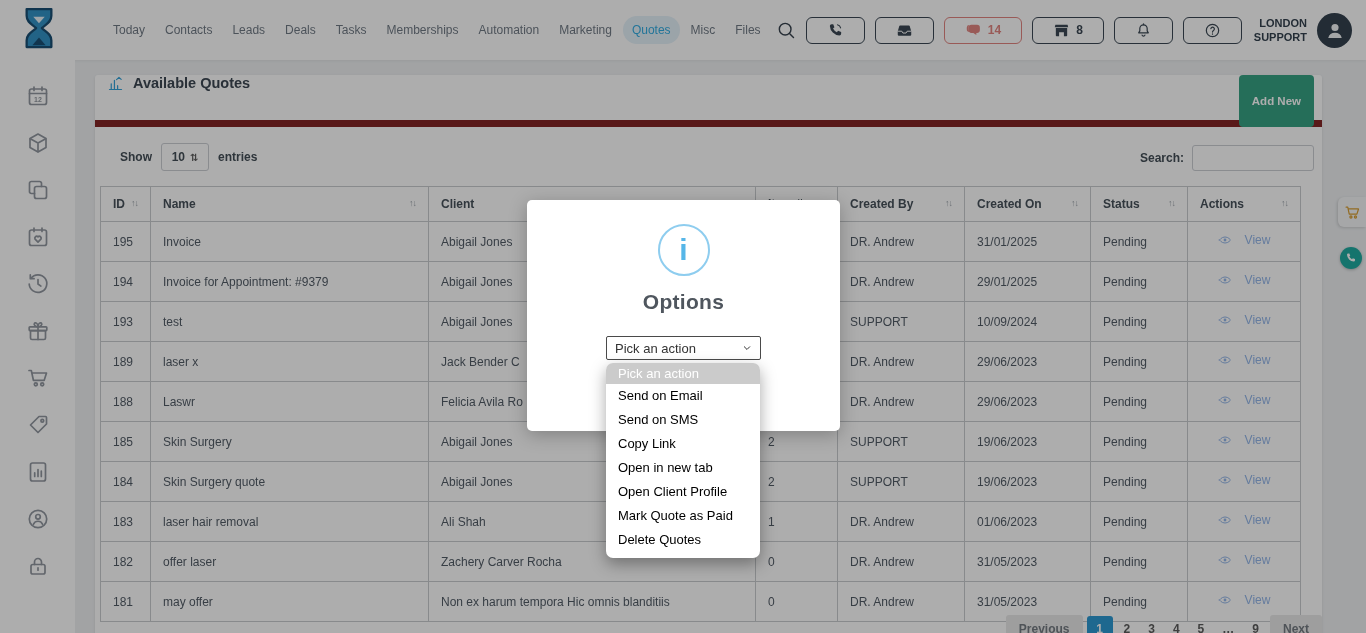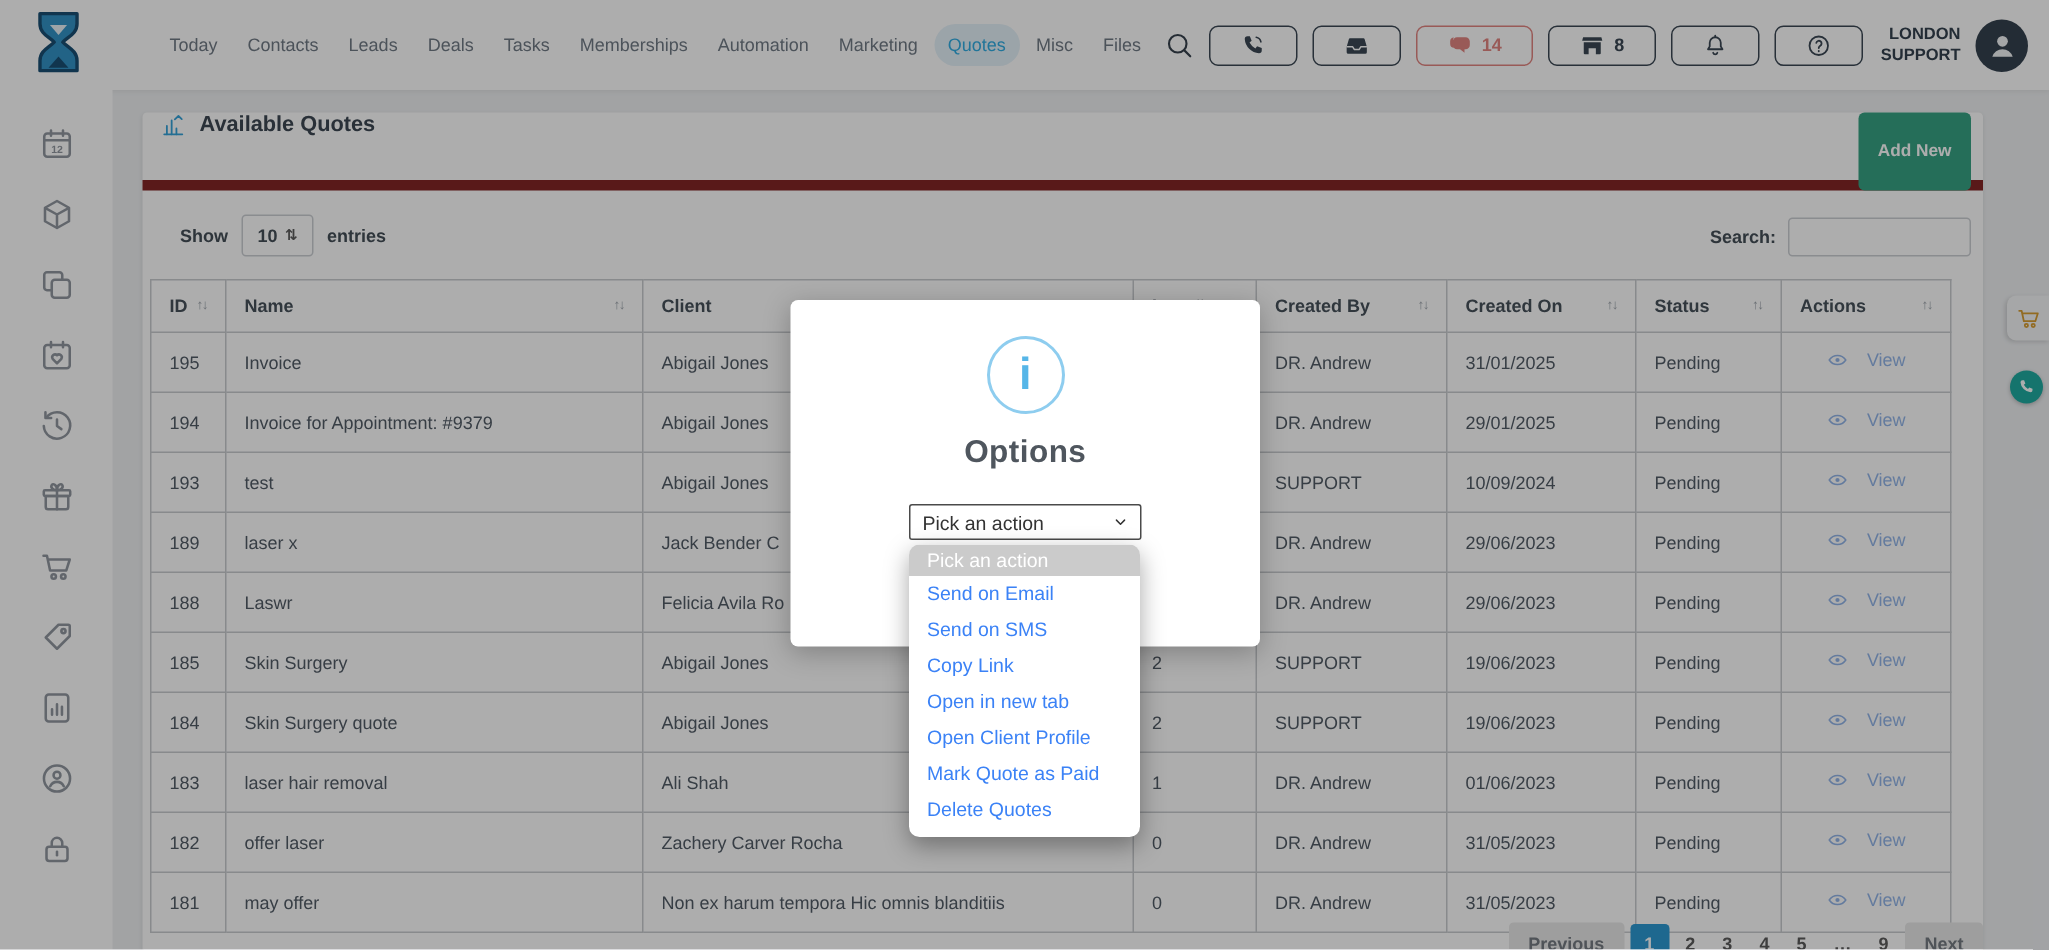--- a/index.html
+++ b/index.html
@@ -92,21 +92,21 @@
   .info-circle{margin-top:24px;width:52px;height:52px;border-radius:50%;border:2px solid #8ecdef;
     color:var(--info-blue,#56b6e8);font-size:30px;font-weight:bold;display:flex;align-items:center;
     justify-content:center;box-sizing:border-box;}
   .modal-title{margin:14px 0 0;font-size:21px;color:#4f565e;font-weight:bold;letter-spacing:.3px;}
   .select-box{margin-top:22px;width:155px;height:24px;border:1px solid #4a4a4a;border-radius:2px;
     box-sizing:border-box;display:flex;align-items:center;padding:0 8px;font-size:13px;color:#333;
     background:#fff;cursor:pointer;justify-content:space-between;}
   .sel-chev{width:10px;height:10px;color:#333;}
   .dropdown{position:absolute;left:606px;top:363px;width:154px;z-index:30;background:#fff;
     border-radius:7px;box-shadow:0 6px 16px rgba(0,0,0,.35);overflow:hidden;padding-bottom:6px;}
-  .option{height:24px;line-height:24px;padding:0 12px;font-size:13px;color:#3b82f6;cursor:pointer;
+  .option{height:24px;line-height:24px;padding:0 12px;font-size:13px;color:#000000;cursor:pointer;
     white-space:nowrap;}
   .option.selected{background:#cbcbcb;color:#fff;height:21px;line-height:21px;}
 </style>
 </head>
 <body>
 
 <div class="screen">
 
   <div class="app-header">
     <svg class="logo" viewBox="0 0 40 48">

